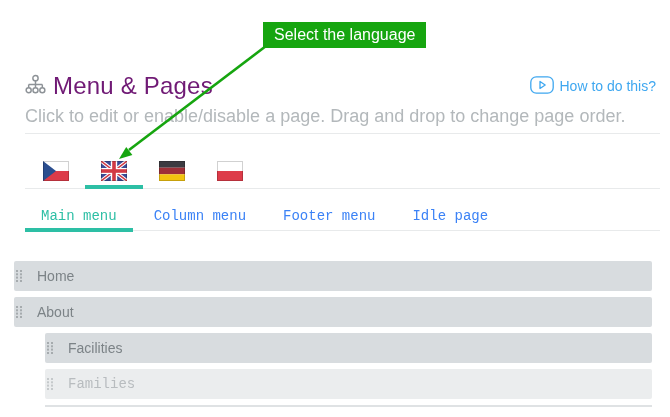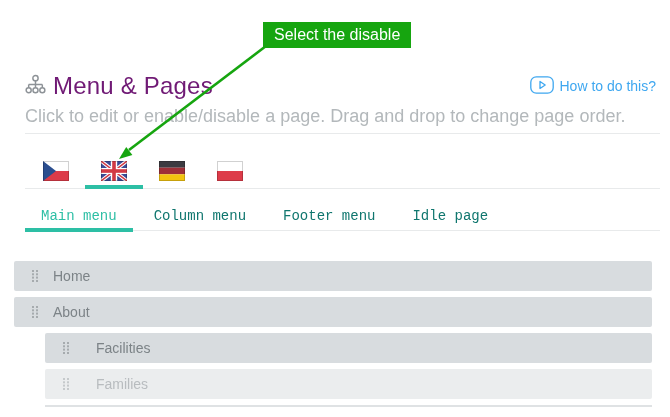--- a/index.html
+++ b/index.html
@@ -36,48 +36,48 @@
   .flag svg{display:block;}
   .flag.selected::after{
     content:"";position:absolute;left:-16px;right:-16px;bottom:-8px;height:4px;
     background:var(--accent,#2dbfa5);
   }
 
   
   .tabs-bar{position:absolute;left:25px;right:10px;top:204px;height:26px;
     border-bottom:1px solid #e8eaeb;display:flex;font-family:Liberation Mono, monospace;}
   .tab{position:relative;height:26px;line-height:24px;padding:0 16px;margin-right:5px;
-    font-size:14px;color:#0f766e;cursor:pointer;white-space:nowrap;}
+    font-size:14px;color:#3b82f6;cursor:pointer;white-space:nowrap;}
   .tab.active{color:var(--accent,#2dbfa5);}
   .tab.active::after{content:"";position:absolute;left:0;right:0;bottom:-2px;height:4px;
     background:var(--accent,#2dbfa5);}
 
   
   .pages{position:absolute;left:14px;right:18px;top:261px;}
   .row{height:30px;margin-bottom:6px;background:var(--row-bg,#d8dcdf);border-radius:2px;
-    display:flex;align-items:center;padding-left:18px;cursor:pointer;}
-  .row.lvl1{margin-left:31px;gap:12px;}
+    display:flex;align-items:center;padding-left:2px;cursor:pointer;}
+  .row.lvl1{margin-left:31px;}
   .row .grip{display:flex;color:#a6abae;cursor:grab;}
   .row .row-label{margin-left:15px;font-size:14px;color:var(--row-text,#7c8387);}
-  .row.disabled{background:var(--row-bg-disabled,#ebedee);}
+  .row.disabled{background:var(--row-bg-disabled,#ebedee);font-family:Liberation Mono, monospace;}
   .row.disabled .grip{color:#c5c9cb;}
   .row.disabled .row-label{color:var(--row-text-disabled,#b8bcbf);}
   .row-sliver{height:2px;margin-left:31px;margin-top:2px;background:#dfe2e4;}
 </style>
 </head>
 <body>
 
 <div class="page">
 
   <svg class="arrow-svg" width="670" height="200">
     <line x1="266" y1="46" x2="129" y2="150" stroke="#16a50f" stroke-width="2.6"></line>
     <polygon points="119,159 126.2,147.1 132.4,155.1" fill="#16a50f"></polygon>
   </svg>
 
-  <div class="annotation">Select the disable</div>
+  <div class="annotation">Select the language</div>
 
   <div class="header">
     <div class="title-wrap">
       <span>
         <svg width="21" height="21" viewBox="0 0 20 20" fill="none" stroke="#8d9297" stroke-width="1.4">
           <circle cx="10" cy="4" r="2.5"></circle>
           <path d="M10 6.5 V10 M3.5 10 H16.5 M3.5 10 V13 M10 10 V13 M16.5 10 V13"></path>
           <circle cx="3.5" cy="15.5" r="2.4"></circle>
           <circle cx="10" cy="15.5" r="2.4"></circle>
           <circle cx="16.5" cy="15.5" r="2.4"></circle>

